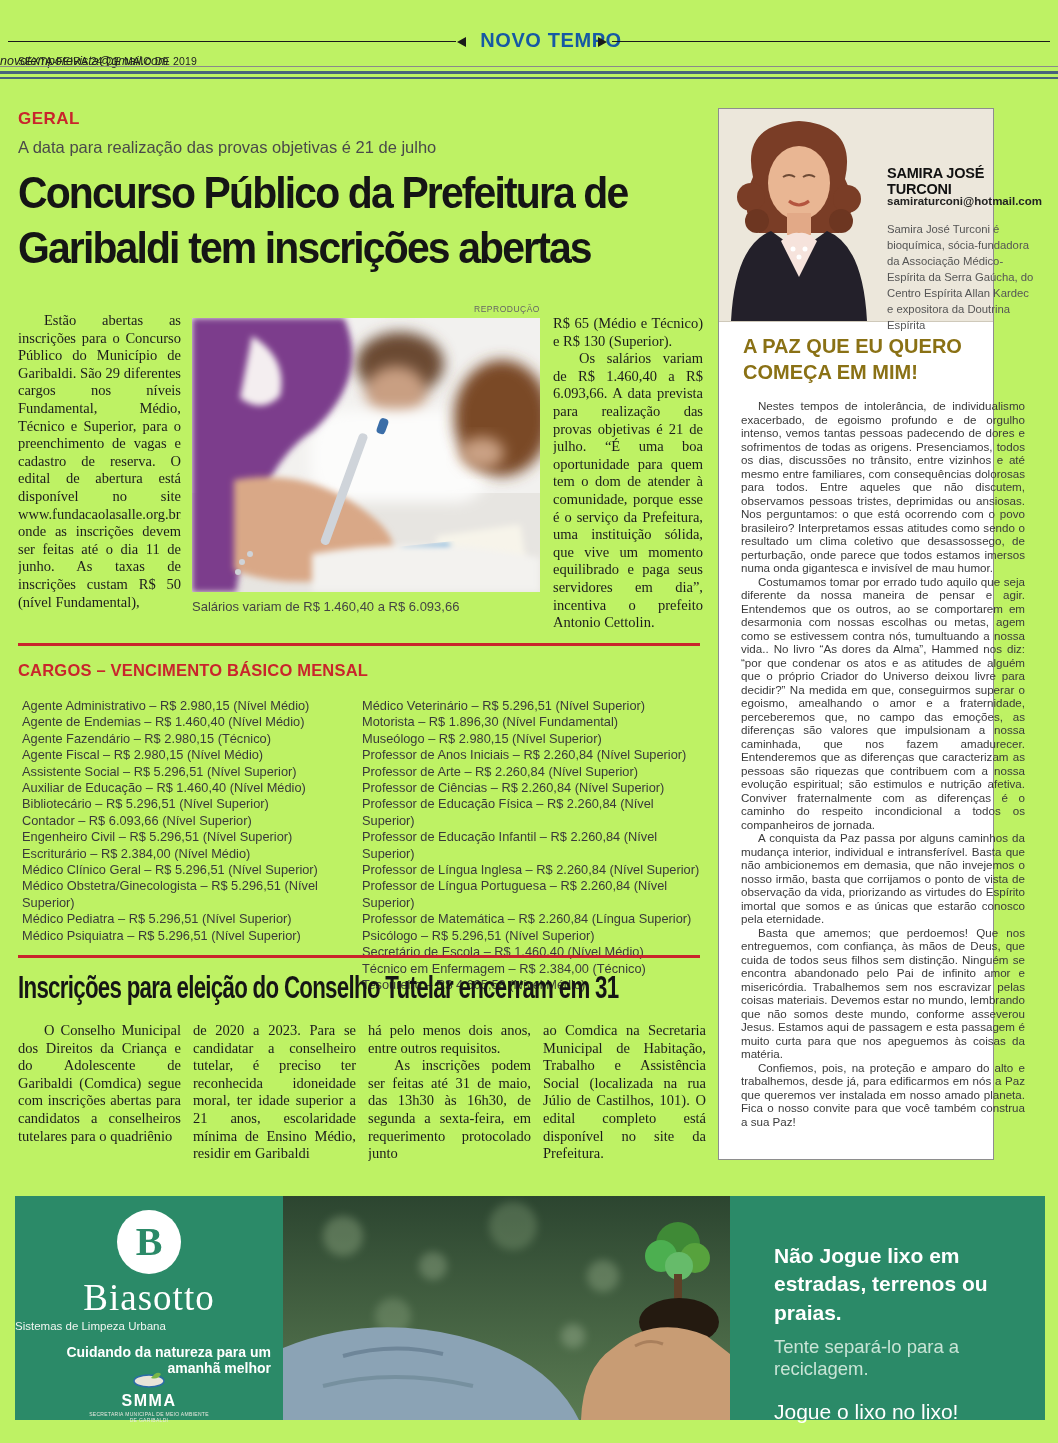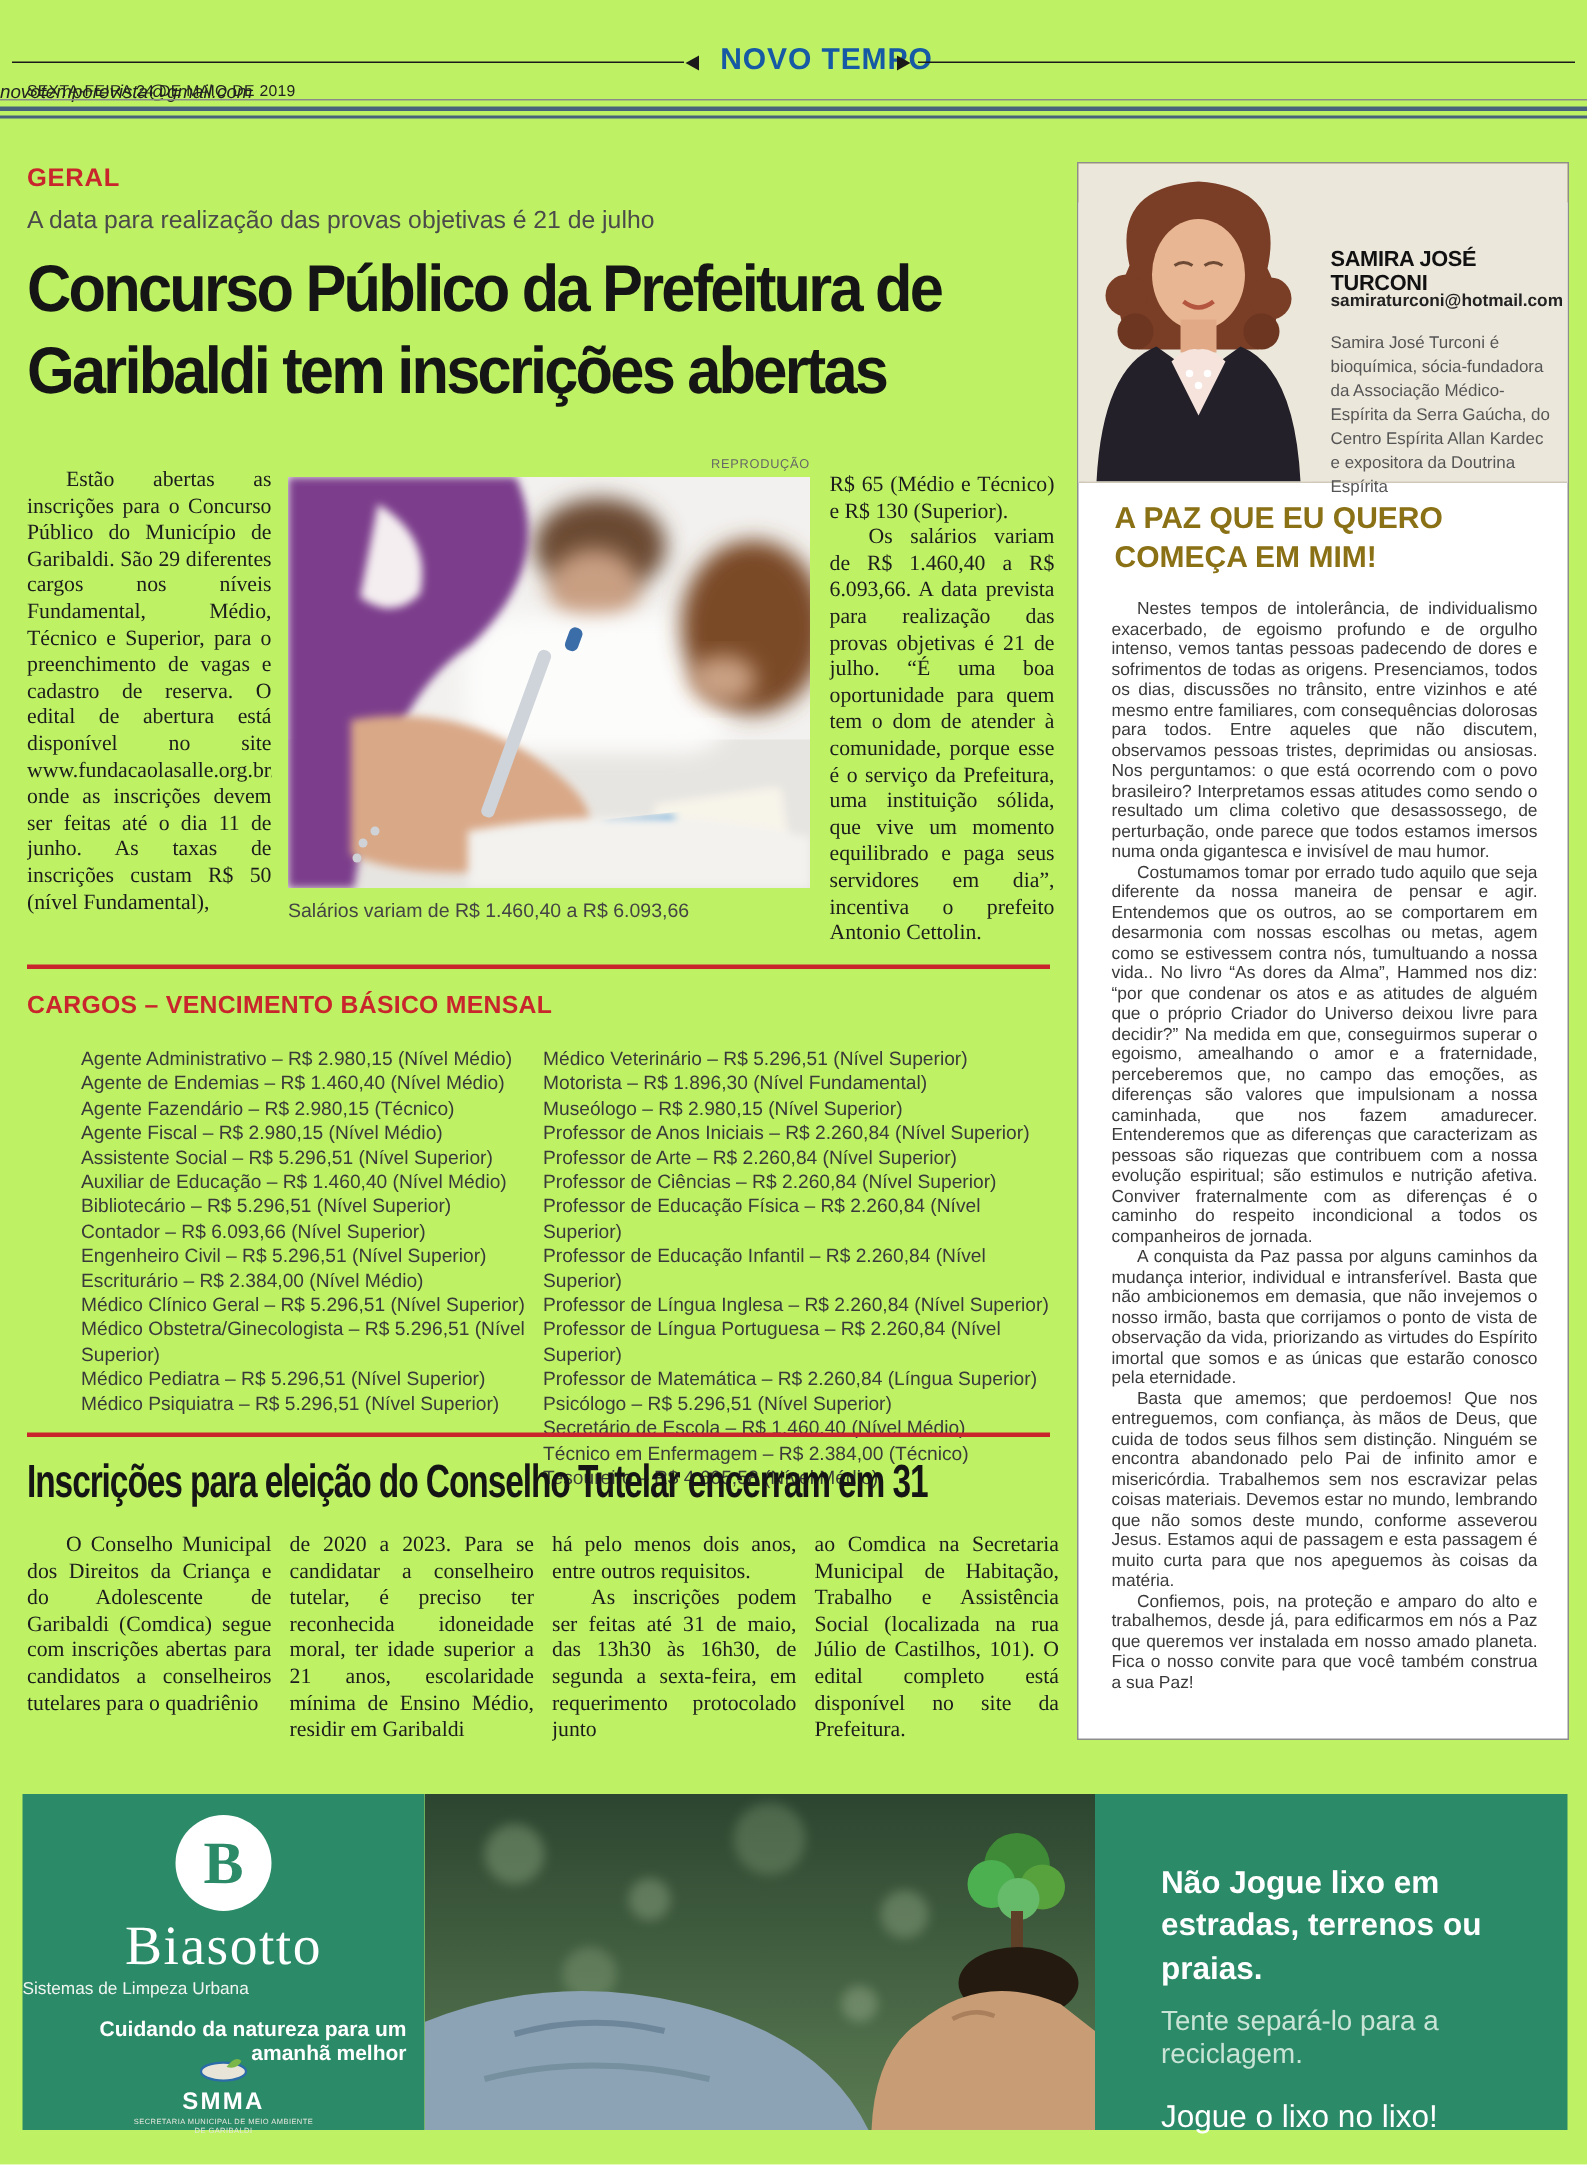--- a/index.html
+++ b/index.html
@@ -44,21 +44,21 @@
     font-size:8.5px; color:#666; letter-spacing:.5px; }
   .photo-caption { top:599px; left:192px; width:348px; font-size:13px; color:#444; }
 
   
   .rule-red { left:18px; width:682px; height:3px; background:#c9252c; }
   .cargos-title { top:661px; left:18px; font-size:16.5px; font-weight:bold;
     color:#c9252c; letter-spacing:.2px; }
   .cargo-list { font-size:12.8px; line-height:16.4px; color:#3a3a3a; }
 
   
-  .side-box { top:108px; left:718px; width:328px; height:1052px;
+  .side-box { top:108px; left:718px; width:276px; height:1052px;
     border:1px solid #8e8e8e; background:#fff; box-sizing:border-box; }
   .side-olive { position:absolute; top:0; left:0; width:100%; height:26px; background:#756010; }
   .side-author { position:absolute; top:0; left:0; width:100%; height:212px;
     background:#ece7db; border-bottom:1px solid #cfc9ba; }
   .author-photo { position:absolute; left:4px; top:4px; width:152px; height:208px; z-index:2; }
   .author-name { position:absolute; left:168px; top:56px; width:152px;
     font-size:14.5px; font-weight:bold; letter-spacing:-.2px; color:#111; }
   .author-email { position:absolute; left:168px; top:86px; width:152px;
     font-size:11.5px; font-weight:bold; color:#222; }
   .author-bio { position:absolute; left:168px; top:112px; width:148px;
@@ -151,21 +151,21 @@
   <div class="abs photo-caption">Salários variam de R$ 1.460,40 a R$ 6.093,66</div>
 
   <div class="abs serif" style="top:315px; left:553px; width:150px; height:318px; overflow:hidden;">
     <p>R$ 65 (Médio e Técnico) e R$ 130 (Superior).</p>
     <p class="ind">Os salários variam de R$ 1.460,40 a R$ 6.093,66. A data prevista para realização das provas objetivas é 21 de julho. “É uma boa oportunidade para quem tem o dom de atender à comunidade, porque esse é o serviço da Prefeitura, uma instituição sólida, que vive um momento equilibrado e paga seus servidores em dia”, incentiva o prefeito Antonio Cettolin.</p>
   </div>
 
   <div class="abs rule-red" style="top:643px;"></div>
   <div class="abs cargos-title">CARGOS – VENCIMENTO BÁSICO MENSAL</div>
 
-  <div class="abs cargo-list" style="top:698px; left:22px; width:334px;margin-left:32px;">
+  <div class="abs cargo-list" style="top:698px; left:22px; width:334px;">
 
   <div>Agente Administrativo – R$ 2.980,15 (Nível Médio)</div>
       <div>Agente de Endemias – R$ 1.460,40 (Nível Médio)</div>
       <div>Agente Fazendário – R$ 2.980,15 (Técnico)</div>
       <div>Agente Fiscal – R$ 2.980,15 (Nível Médio)</div>
       <div>Assistente Social – R$ 5.296,51 (Nível Superior)</div>
       <div>Auxiliar de Educação – R$ 1.460,40 (Nível Médio)</div>
       <div>Bibliotecário – R$ 5.296,51 (Nível Superior)</div>
       <div>Contador – R$ 6.093,66 (Nível Superior)</div>
       <div>Engenheiro Civil – R$ 5.296,51 (Nível Superior)</div>

